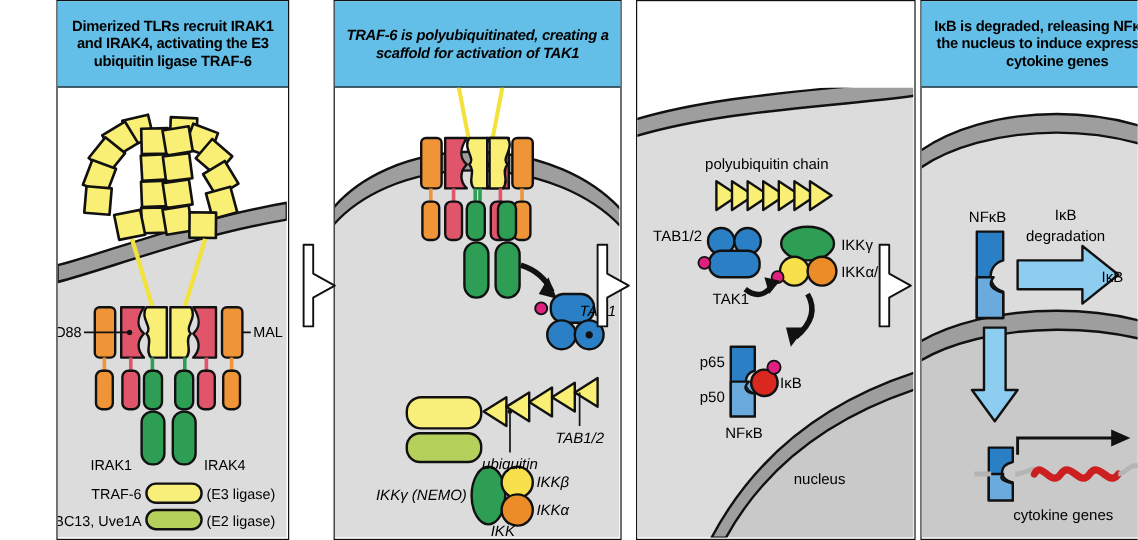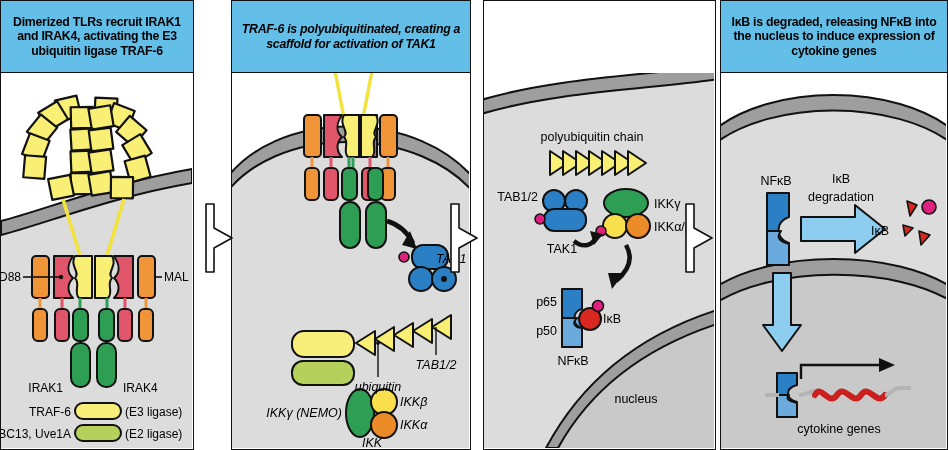--- a/index.html
+++ b/index.html
@@ -1,21 +1,21 @@
 <!DOCTYPE html>
 <html><head>
 <meta charset="utf-8">
 <style>
   html,body{margin:0;padding:0;background:#ffffff;}
   body{
     font-family:"Liberation Sans", sans-serif;
     width:948px;height:450px;overflow:hidden;
   }
   #figure{
-    position:relative;width:784px;height:450px;background:#ffffff;
+    position:relative;width:784px;height:450px;background:#ffffff;margin-left:47px;
   }
   .panel{
     position:absolute;top:0;height:450px;
     box-sizing:border-box;
     border:1.5px solid #111;
     background:#ffffff;
   }
   .panel-header{
     position:absolute;left:0;top:0;right:0;height:72px;
     background:#63bfe8;

